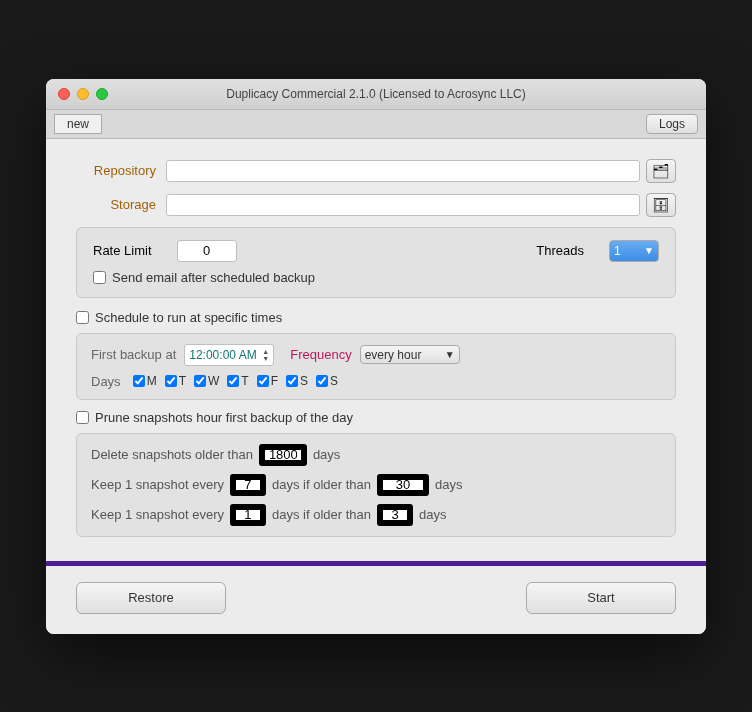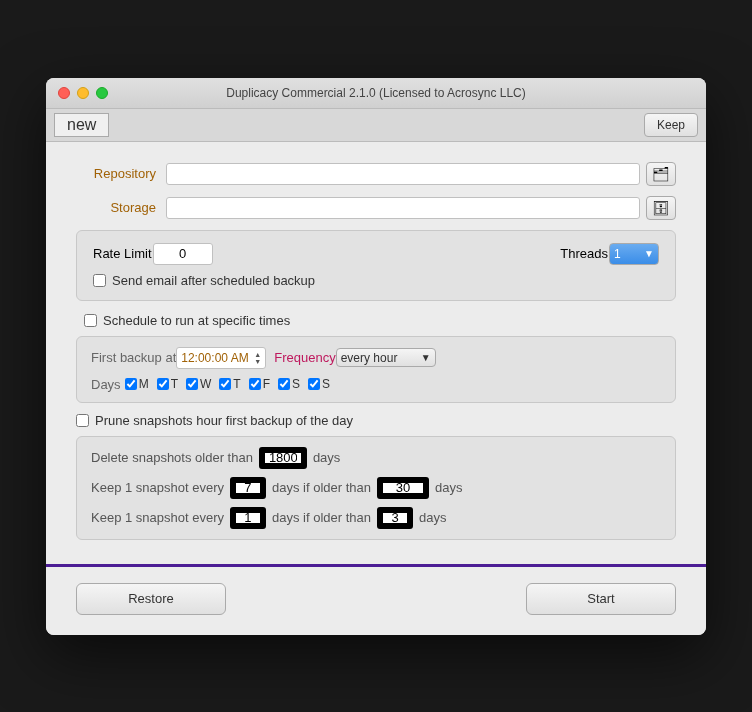--- a/index.html
+++ b/index.html
@@ -56,21 +56,21 @@
       align-items: stretch;
       background: #d8d8d8;
       border-bottom: 1px solid #bbb;
       padding: 4px 8px;
     }
     .tab-new {
       background: #f0f0f0;
       border: 1px solid #aaa;
       border-radius: 0;
       padding: 2px 12px;
-      font-size: 16px;
+      font-size: 12px;
       cursor: pointer;
       color: #333;
       text-align: center;
     }
     .toolbar-spacer { flex: 1; }
     .btn-logs {
       background: linear-gradient(to bottom, #f5f5f5, #e0e0e0);
       border: 1px solid #aaa;
       border-radius: 4px;
       padding: 2px 12px;
@@ -120,21 +120,21 @@
     .settings-box {
       background: #e2e2e2;
       border: 1px solid #c8c8c8;
       border-radius: 6px;
       padding: 12px 16px;
       margin-bottom: 12px;
     }
     .settings-row {
       display: flex;
       align-items: center;
-      gap: 1px;
+      gap: 25px;
       margin-bottom: 8px;
     }
     .settings-row:last-child { margin-bottom: 0; }
     .small-input {
       width: 50px;
       height: 22px;
       border: 1px solid #c0c0c0;
       border-radius: 3px;
       background: white;
       padding: 0 4px;
@@ -160,20 +160,21 @@
     .schedule-box {
       background: #e2e2e2;
       border: 1px solid #c8c8c8;
       border-radius: 6px;
       padding: 10px 14px;
       margin-top: 8px;
     }
     .schedule-row {
       display: flex;
       align-items: center;
+      gap: 8px;
       margin-bottom: 8px;
     }
     .schedule-row:last-child { margin-bottom: 0; }
     .time-input {
       height: 22px;
       border: 1px solid #c0c0c0;
       border-radius: 3px;
       background: white;
       padding: 0 4px;
       font-size: 12px;
@@ -231,21 +232,21 @@
       background: white;
       padding: 0 4px;
       font-size: 13px;
       text-align: center;
     }
     .bottom-buttons {
       display: flex;
       justify-content: space-between;
       padding: 16px 30px 20px;
       background: #ececec;
-      border-top: 3px solid #4c1d95;
+      border-top: 5px solid #4c1d95;
     }
     .action-btn {
       width: 150px;
       height: 32px;
       background: linear-gradient(to bottom, #f5f5f5, #e0e0e0);
       border: 1px solid #aaa;
       border-radius: 6px;
       font-size: 13px;
       color: #333;
       cursor: pointer;
@@ -293,21 +294,21 @@
       <div class="traffic-light tl-close"></div>
       <div class="traffic-light tl-minimize"></div>
       <div class="traffic-light tl-maximize"></div>
     </div>
     <span class="titlebar-title">Duplicacy Commercial 2.1.0 (Licensed to Acrosync LLC)</span>
   </div>
 
   <div class="toolbar">
     <button class="tab-new">new</button>
     <div class="toolbar-spacer"></div>
-    <button class="btn-logs">Keep</button>
+    <button class="btn-logs">Logs</button>
   </div>
 
   <div class="content">
 
     <div class="form-row">
       <span class="form-label">Repository</span>
       <input type="text" class="text-input" value="" style="">
       <div class="icon-btn">
         <span>🗂</span>
       </div>
@@ -335,33 +336,33 @@
       </div>
 
       <div class="settings-row">
         <label class="checkbox-label">
           <input type="checkbox" style="">
           <span>Send email after scheduled backup</span>
         </label>
       </div>
     </div>
 
-    <div class="form-row" style="margin-bottom:4px;margin-left:8px;">
+    <div class="form-row" style="margin-bottom:4px;">
       <label class="checkbox-label">
         <input type="checkbox" style="">
         <span>Schedule to run at specific times</span>
       </label>
     </div>
 
     <div class="schedule-box">
 
       <div class="schedule-row">
         <span style="color:#666;">First backup at</span>
         <div class="time-input">
-          <span style="font-size:12px;color:#a16207;">12:00:00 AM</span>
+          <span style="font-size:12px;color:#0f766e;">12:00:00 AM</span>
           <div class="time-spinners">
             <span class="spinner-btn">▲</span>
             <span class="spinner-btn">▼</span>
           </div>
         </div>
         <span style="color:#be185d;margin-left:8px;">Frequency</span>
         <div class="freq-dropdown">
           <span>every hour</span>
           <span class="dropdown-arrow">▼</span>
         </div>

